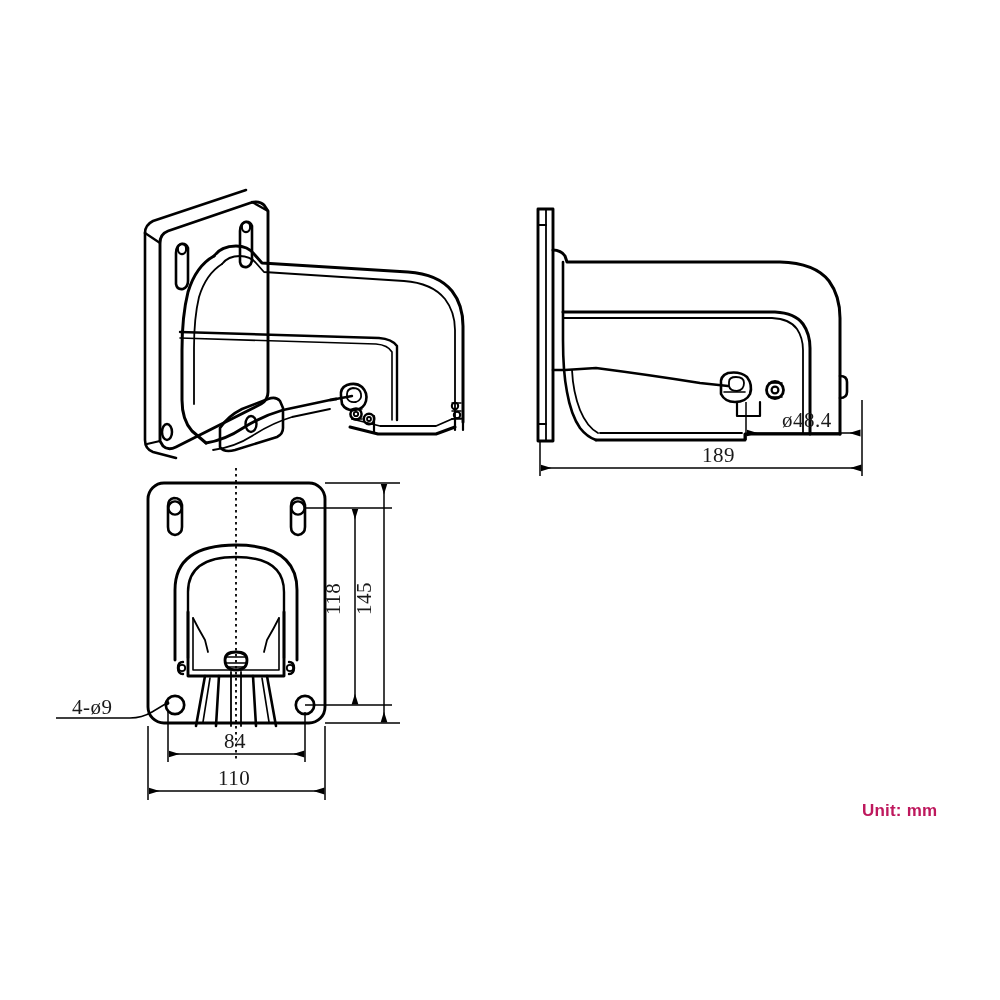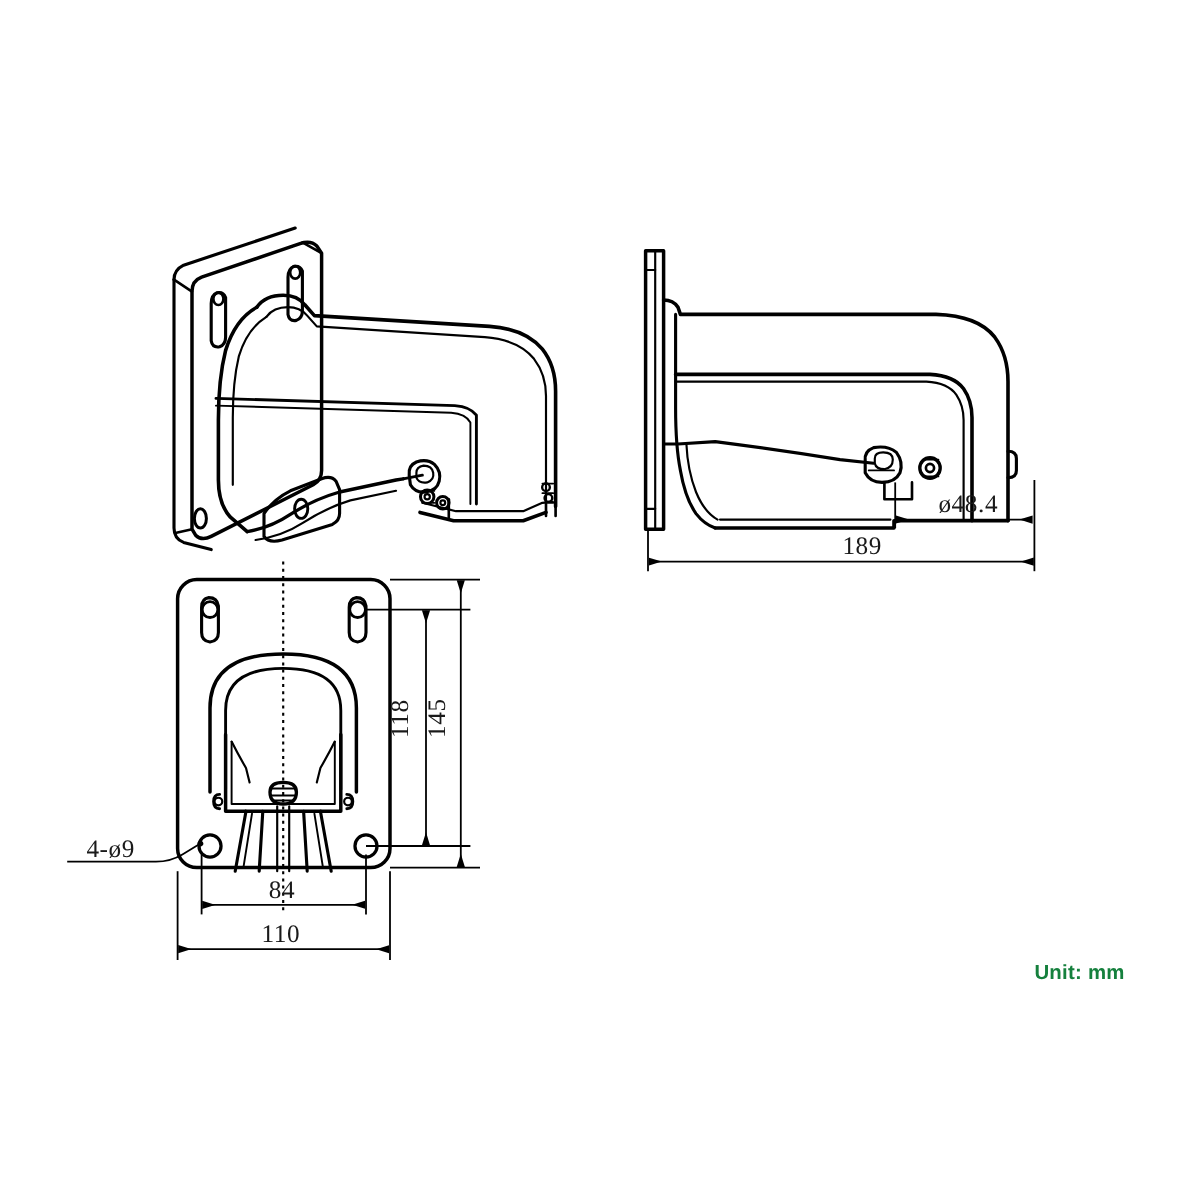--- a/index.html
+++ b/index.html
@@ -35,21 +35,21 @@
     font-size: 21px;
     letter-spacing: 0.5px;
   }
   .unit-note {
     position: absolute;
     left: 862px;
     top: 801px;
     font-family: "Liberation Sans", sans-serif;
     font-size: 17px;
     font-weight: bold;
-    color: #15803d;
+    color: #be185d;
     letter-spacing: 0.2px;
     white-space: nowrap;
   }
 </style>
 </head>
 <body>
 
 <div id="drawing-sheet">
 
   <svg id="drawing-svg" viewBox="0 0 1000 1000" xmlns="http://www.w3.org/2000/svg">

